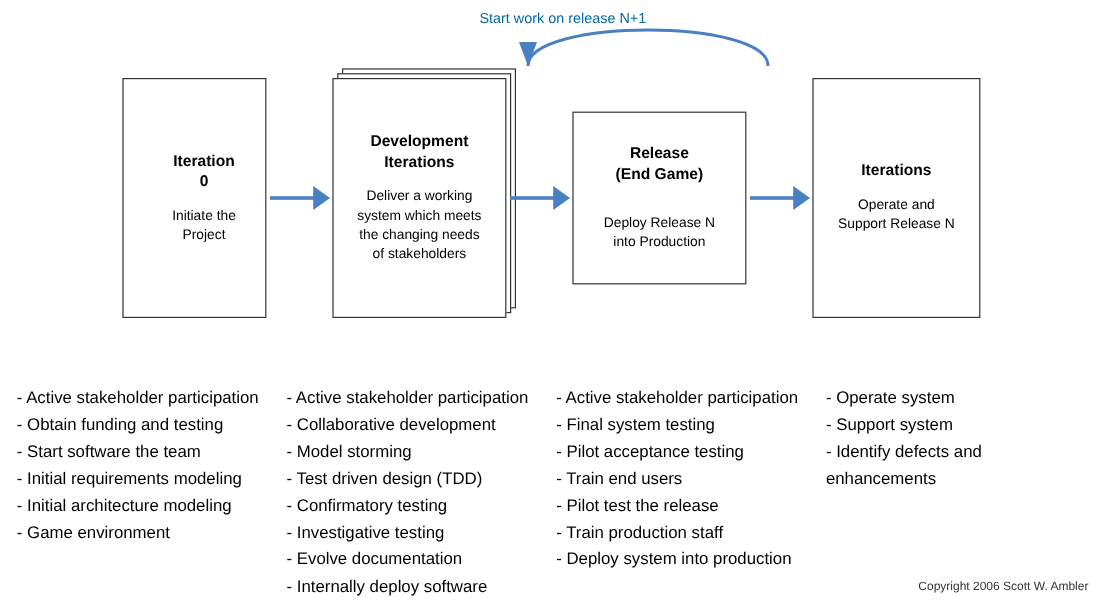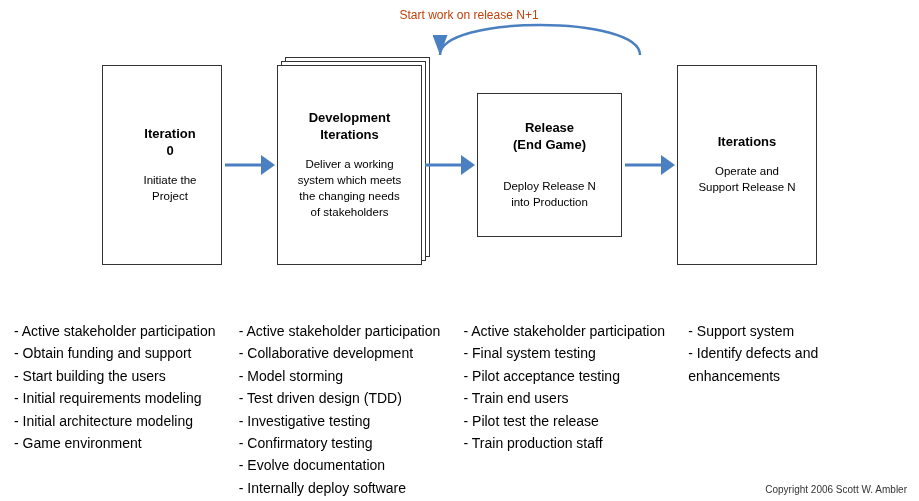--- a/index.html
+++ b/index.html
@@ -172,21 +172,21 @@
       color: #333;
       margin-left: 11px;
     }
 
     .start-work-label {
       position: absolute;
       top: 8px;
       left: 50%;
       transform: translateX(-60px);
       font-size: 12px;
-      color: #c2410c;
+      color: #0369a1;
       white-space: nowrap;
     }
 
     .phases-wrapper {
       display: flex;
       align-items: center;
       justify-content: center;
       margin-top: 55px;
       padding: 0 15px;
       gap: 0;
@@ -248,54 +248,56 @@
     </div>
 
   </div>
 </div>
 
 <div class="lists-area">
 
   <div class="list-col">
     <ul>
       <li>Active stakeholder participation</li>
-      <li>Obtain funding and support</li>
-      <li>Start building the users</li>
+      <li>Obtain funding and testing</li>
+      <li>Start software the team</li>
       <li>Initial requirements modeling</li>
       <li>Initial architecture modeling</li>
       <li>Game environment</li>
     </ul>
   </div>
 
   <div class="list-col">
     <ul>
       <li>Active stakeholder participation</li>
       <li>Collaborative development</li>
       <li>Model storming</li>
       <li>Test driven design (TDD)</li>
+      <li>Confirmatory testing</li>
       <li>Investigative testing</li>
-      <li>Confirmatory testing</li>
       <li>Evolve documentation</li>
       <li>Internally deploy software</li>
     </ul>
   </div>
 
   <div class="list-col">
     <ul>
       <li>Active stakeholder participation</li>
       <li>Final system testing</li>
       <li>Pilot acceptance testing</li>
       <li>Train end users</li>
       <li>Pilot test the release</li>
       <li>Train production staff</li>
+      <li>Deploy system into production</li>
     </ul>
   </div>
 
   <div class="list-col">
     <ul>
+      <li>Operate system</li>
       <li>Support system</li>
       <li>Identify defects and enhancements</li>
     </ul>
   </div>
 
 </div>
 
 <div class="copyright">Copyright 2006 Scott W. Ambler</div>
 
 </body></html>

